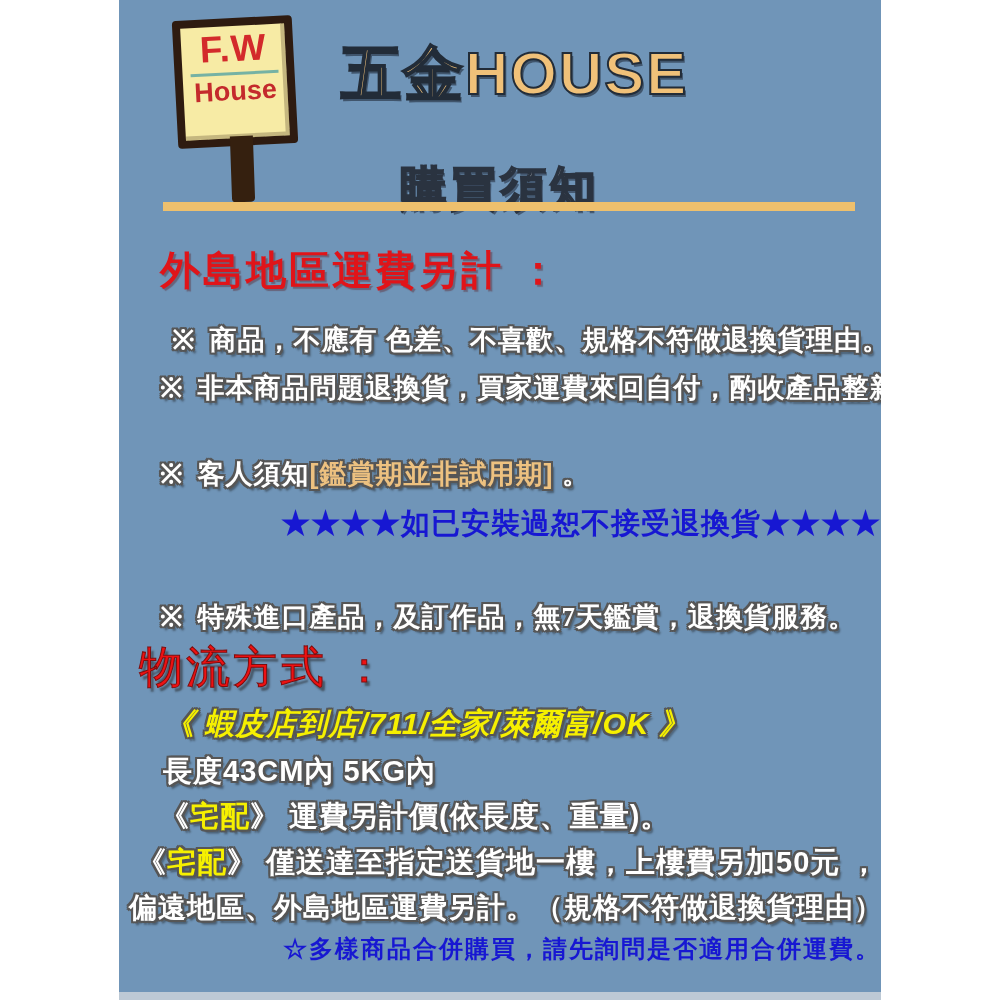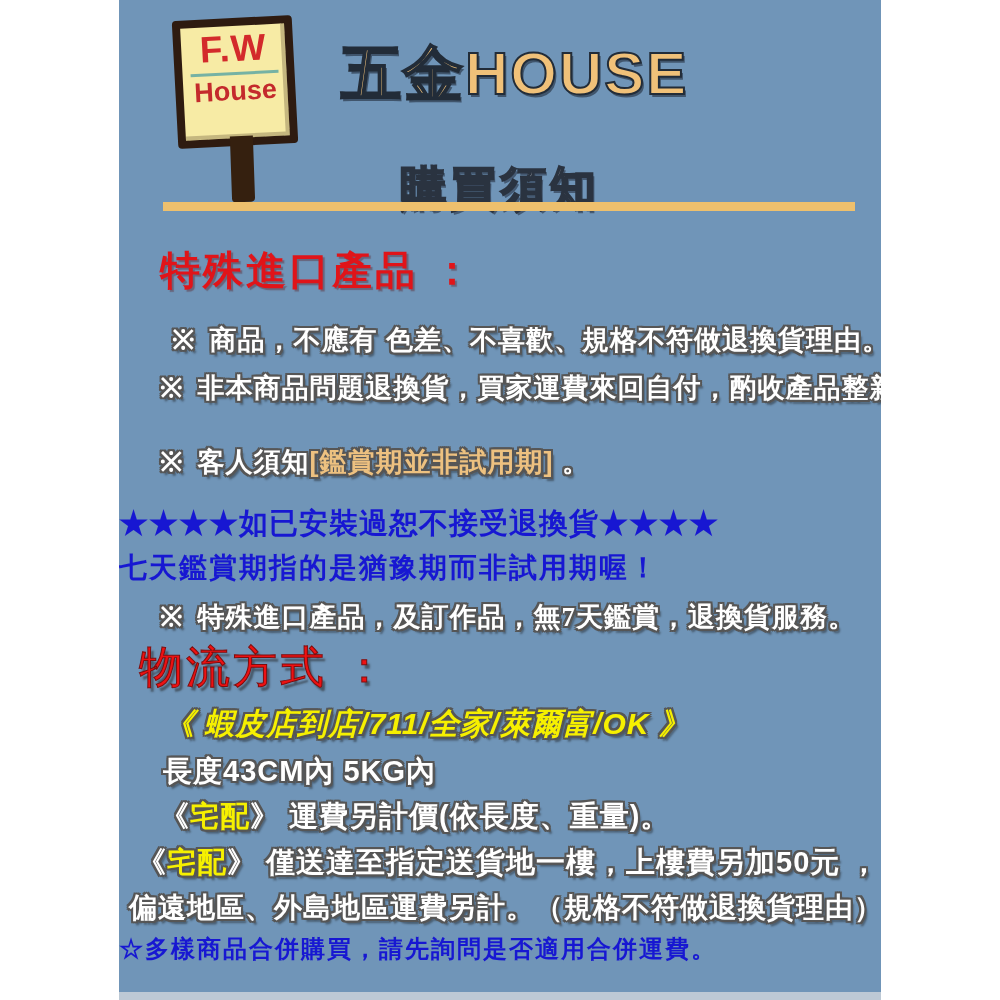--- a/index.html
+++ b/index.html
@@ -56,21 +56,21 @@
       -2px -2px 0 #565656,0 -2px 0 #565656,2px -2px 0 #565656,
       -2px 0 0 #565656,2px 0 0 #565656,
       -2px 2px 0 #565656,0 2px 0 #565656,2px 2px 0 #565656,
       3px 4px 2px rgba(25,25,25,.45);
   }
   .bullet{font-size:27px;letter-spacing:1px;}
   .bullet .mk{margin-right:14px;}
   .hl-tan{color:#edc180;}
   .hl-yellow{color:#f6f000;}
   .blue-note{
-    width:100%;text-align:left;font-family:Liberation Sans, sans-serif;
+    width:100%;text-align:right;font-family:Liberation Sans, sans-serif;
     font-weight:bold;color:#1717d2;
   }
   .red-h2{
     left:20px;top:638px;font-size:44px;font-weight:normal;color:#ee1112;letter-spacing:3px;
     -webkit-text-stroke:1px #7d0d0d;
     text-shadow:3px 4px 2px rgba(35,35,35,.55);
   }
   .bottom-strip{position:absolute;left:0;top:992px;width:100%;height:8px;background:#bdc9d5;}
 </style>
 </head>
@@ -84,37 +84,36 @@
       <div class="sign-line"></div>
       <div class="sign-bottom">House</div>
     </div>
     <div class="sign-post"></div>
   </div>
 
   <div class="abs store-title">五金HOUSE</div>
   <div class="abs subtitle">購買須知</div>
   <div class="divider"></div>
 
-  <div class="abs red-h1">特殊進口產品 ：</div>
+  <div class="abs red-h1">外島地區運費另計 ：</div>
 
   <div class="abs outl bullet" style="left:41px;top:320px;margin-left:12px;">
     <span class="mk">※</span><span>商品，不應有 色差、不喜歡、規格不符做退換貨理由。</span>
   </div>
 
   <div class="abs outl bullet" style="left:41px;top:368px;">
     <span class="mk">※</span><span>非本商品問題退換貨，買家運費來回自付，酌收產品整新費。</span>
   </div>
 
 
-  <div class="abs outl bullet" style="left:41px;top:442px;text-align:center;">
+  <div class="abs outl bullet" style="left:41px;top:454px;text-align:center;">
     <span class="mk">※</span><span>客人須知</span><span class="hl-tan">[鑑賞期並非試用期]</span><span> 。</span>
   </div>
 
   <div class="abs blue-note" style="top:504px;font-size:29px;letter-spacing:1px;">★★★★如已安裝過恕不接受退換貨★★★★</div>
-  <div class="abs blue-note" style="top:549px;font-size:28px;letter-spacing:2px;">七天鑑賞期指的是猶豫期而非試用期喔！</div>
 
   <div class="abs outl bullet" style="left:41px;top:597px;font-family:Liberation Serif, serif;">
     <span class="mk">※</span><span>特殊進口產品，及訂作品，無7天鑑賞，退換貨服務。</span>
   </div>
 
   <div class="abs red-h2">物流方式 ：</div>
 
   <div class="abs outl" style="left:45px;top:704px;font-size:30px;letter-spacing:1px;font-style:italic;">
     <span class="hl-yellow">《 蝦皮店到店/711/全家/萊爾富/OK 》</span>
   </div>

